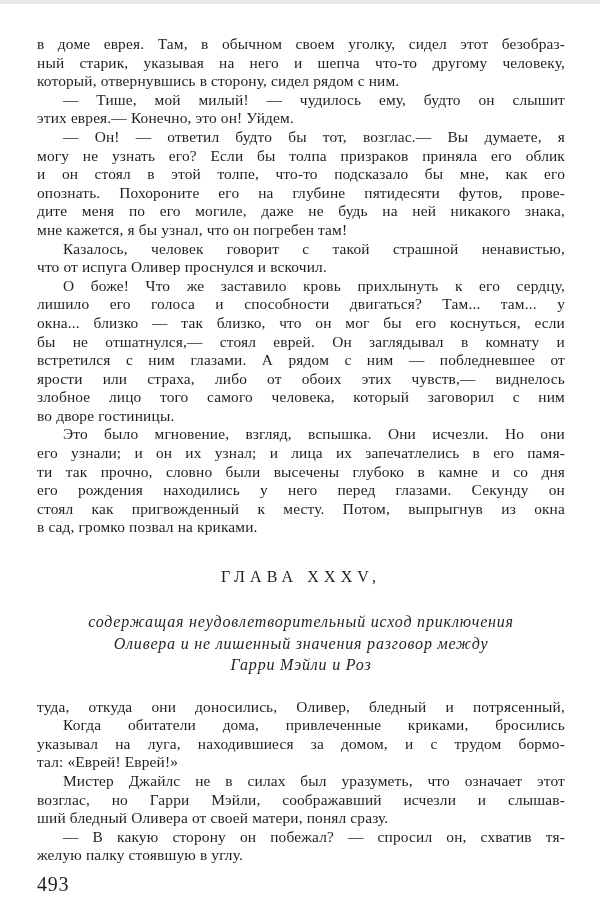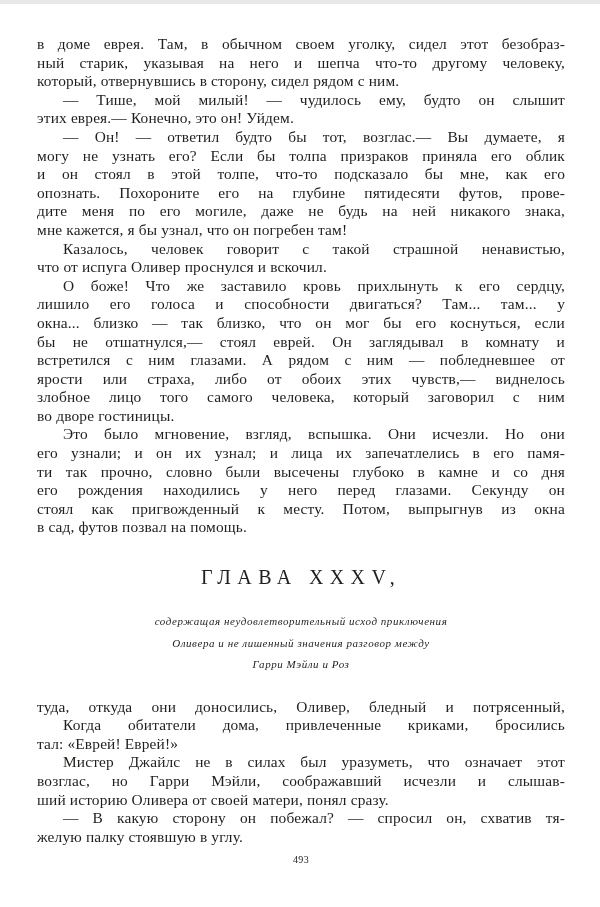--- a/index.html
+++ b/index.html
@@ -34,43 +34,42 @@
     letter-spacing: 0.01em;
   }
   .line.last {
     text-align-last: left;
   }
   .line.first-indent {
     text-indent: 26px;
   }
   .chapter-heading {
     margin: 30px 0 0 0;
-    font-size: 20px;
+    font-size: 16px;
     font-weight: normal;
     text-align: center;
     letter-spacing: 0.32em;
     line-height: 20px;
   }
   .subtitle {
     margin-top: 24px;
   }
   .subtitle-line {
     font-style: italic;
-    font-size: 11px;
+    font-size: 16px;
     line-height: 21.5px;
     text-align: center;
     letter-spacing: 0.05em;
   }
   .bottom-block {
     margin-top: 22px;
   }
   .page-number {
     margin-top: 8px;
-    text-align: center;
-    font-size: 10px;
+    font-size: 20px;
     letter-spacing: 0.04em;
   }
 </style>
 </head>
 <body>
 
 <div class="page" style="--ink: #211e1c; --paper: #ffffff;">
   <div class="text-block">
 
     <div class="top-block">
@@ -104,42 +103,43 @@
           <div class="line">ярости или страха, либо от обоих этих чувств,— виднелось</div>
           <div class="line">злобное лицо того самого человека, который заговорил с ним</div>
           <div class="line last">во дворе гостиницы.</div>
         </div>
         <div class="para">
           <div class="line first-indent">Это было мгновение, взгляд, вспышка. Они исчезли. Но они</div>
           <div class="line">его узнали; и он их узнал; и лица их запечатлелись в его памя-</div>
           <div class="line">ти так прочно, словно были высечены глубоко в камне и со дня</div>
           <div class="line">его рождения находились у него перед глазами. Секунду он</div>
           <div class="line">стоял как пригвожденный к месту. Потом, выпрыгнув из окна</div>
-          <div class="line last">в сад, футов позвал на помощь.</div>
+          <div class="line last">в сад, громко позвал на криками.</div>
         </div>
       </div>
 
     <h2 class="chapter-heading">ГЛАВА XXXV,</h2>
 
     <div class="subtitle">
       <div class="subtitle-line">содержащая неудовлетворительный исход приключения</div>
       <div class="subtitle-line">Оливера и не лишенный значения разговор между</div>
       <div class="subtitle-line">Гарри Мэйли и Роз</div>
     </div>
 
     <div class="bottom-block">
         <div class="para">
           <div class="line">туда, откуда они доносились, Оливер, бледный и потрясенный,</div>
           <div class="line first-indent">Когда обитатели дома, привлеченные криками, бросились</div>
+          <div class="line">указывал на луга, находившиеся за домом, и с трудом бормо-</div>
           <div class="line last">тал: «Еврей! Еврей!»</div>
         </div>
         <div class="para">
           <div class="line first-indent">Мистер Джайлс не в силах был уразуметь, что означает этот</div>
           <div class="line">возглас, но Гарри Мэйли, соображавший исчезли и слышав-</div>
-          <div class="line last">ший историю Оливера от своей матери, понял сразу.</div>
+          <div class="line last">ший бледный Оливера от своей матери, понял сразу.</div>
         </div>
         <div class="para">
           <div class="line first-indent">— В какую сторону он побежал? — спросил он, схватив тя-</div>
           <div class="line last">желую палку стоявшую в углу.</div>
         </div>
       </div>
 
     <div class="page-number">493</div>
 
   </div>

